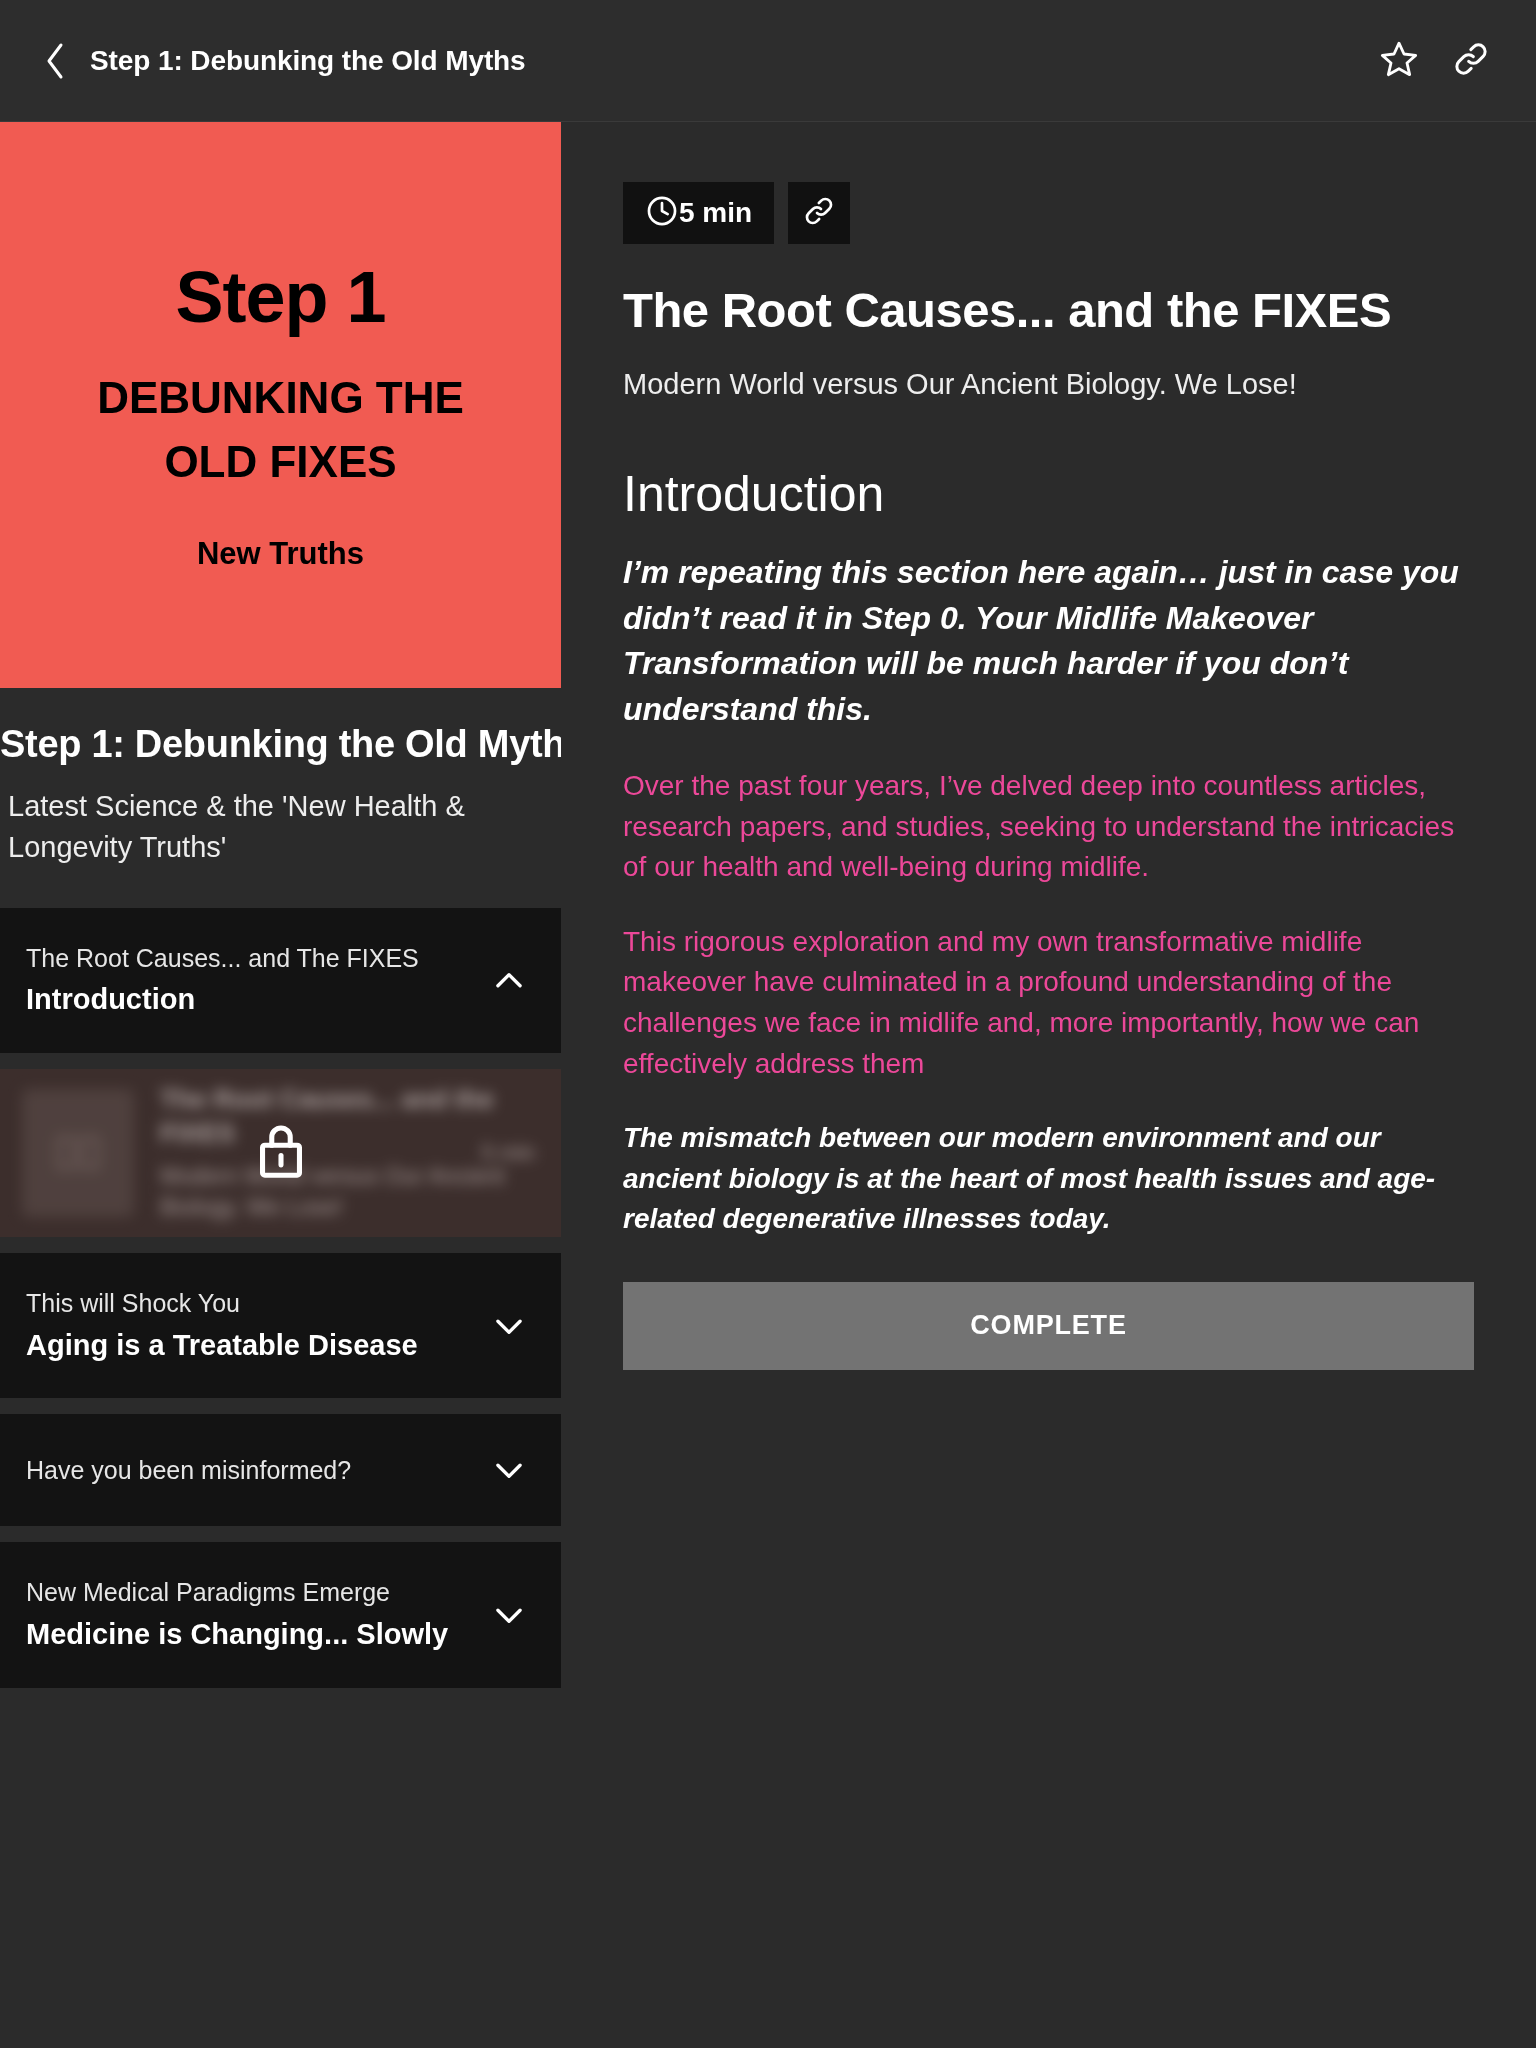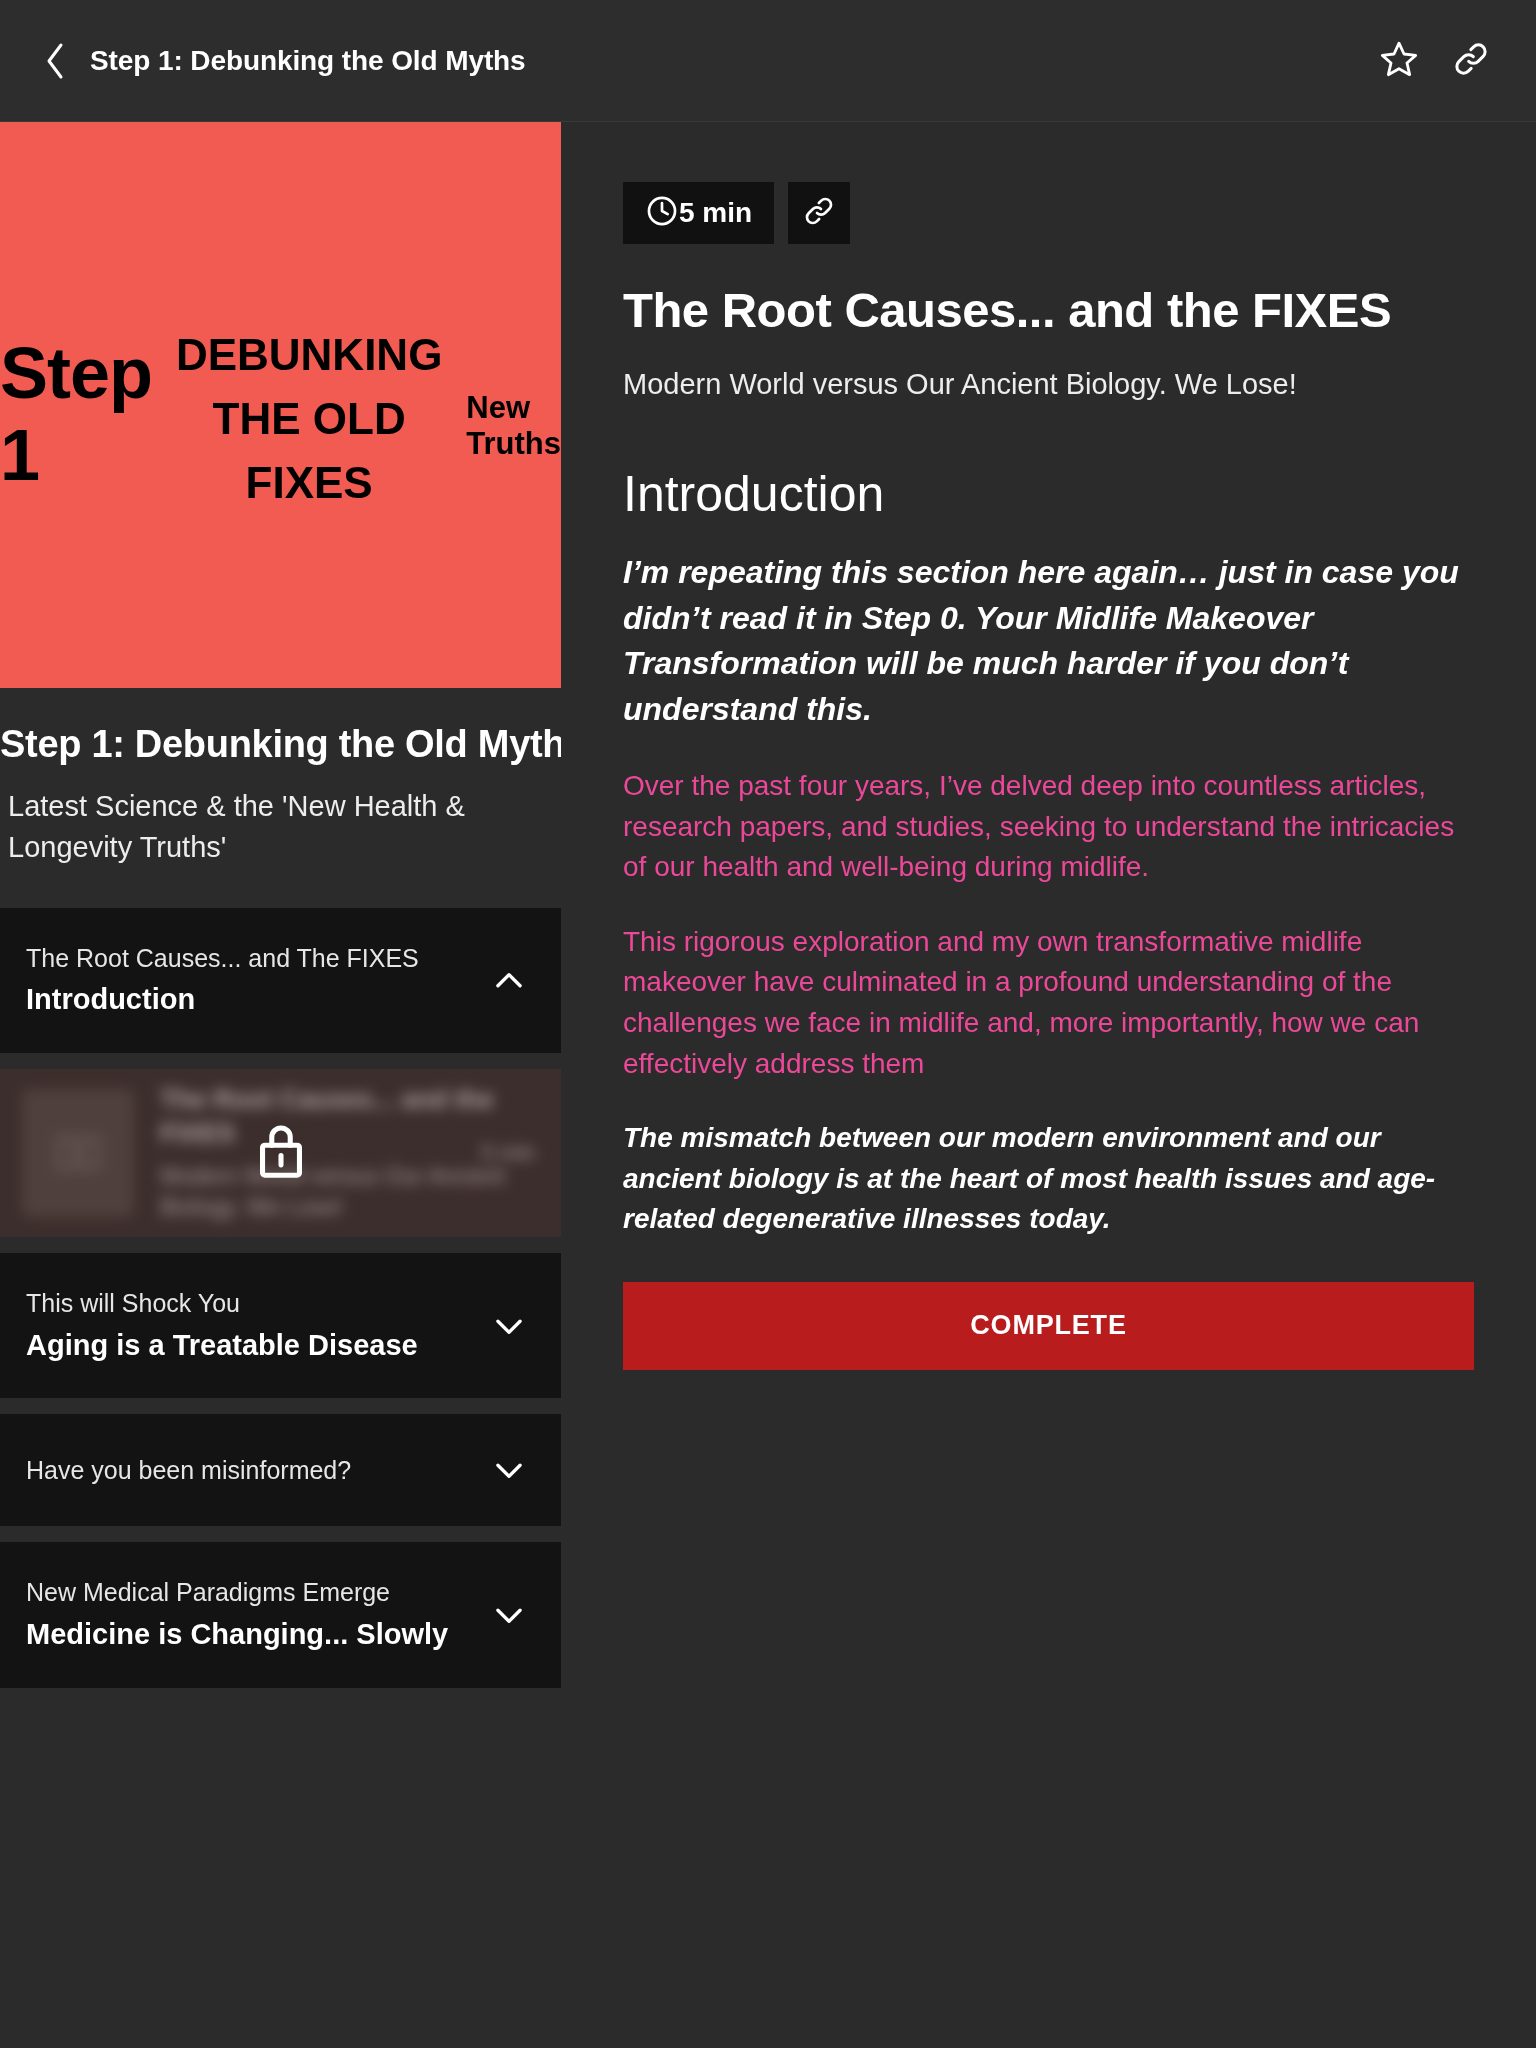--- a/index.html
+++ b/index.html
@@ -64,20 +64,21 @@
     height: 100%;
     overflow: hidden;
   }
 
   .hero {
     width: 561px;
     height: 566px;
     background: #f15b52;
     position: relative;
     display: flex;
+    flex-direction: column;
     align-items: center;
     justify-content: center;
     overflow: hidden;
   }
   .hero-step {
     color: #000;
     font-size: 72px;
     font-weight: bold;
     letter-spacing: -1px;
     margin-top: 18px;
@@ -275,21 +276,21 @@
   }
   .art-p.em {
     font-weight: bold;
     font-style: italic;
     color: #ffffff;
   }
 
   .complete-btn {
     margin-top: 42px;
     height: 88px;
-    background: #b91c1c;
+    background: #737373;
     color: #ffffff;
     font-size: 27px;
     font-weight: bold;
     letter-spacing: 0.8px;
     display: flex;
     align-items: center;
     justify-content: center;
     cursor: pointer;
     border: none;
     width: 100%;

